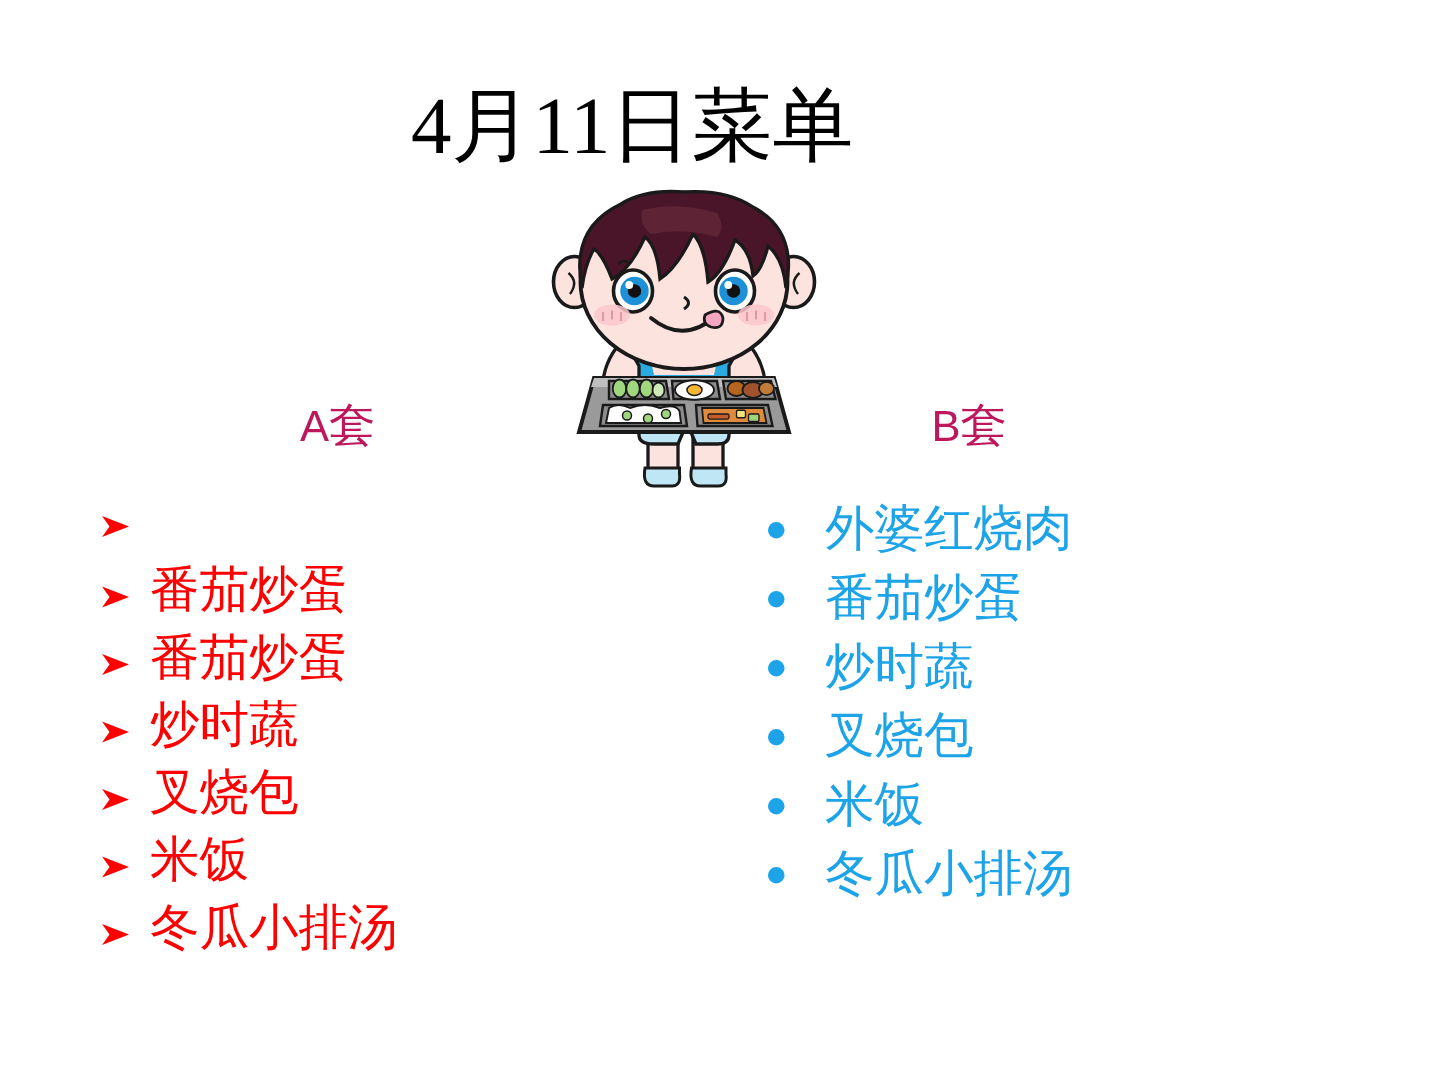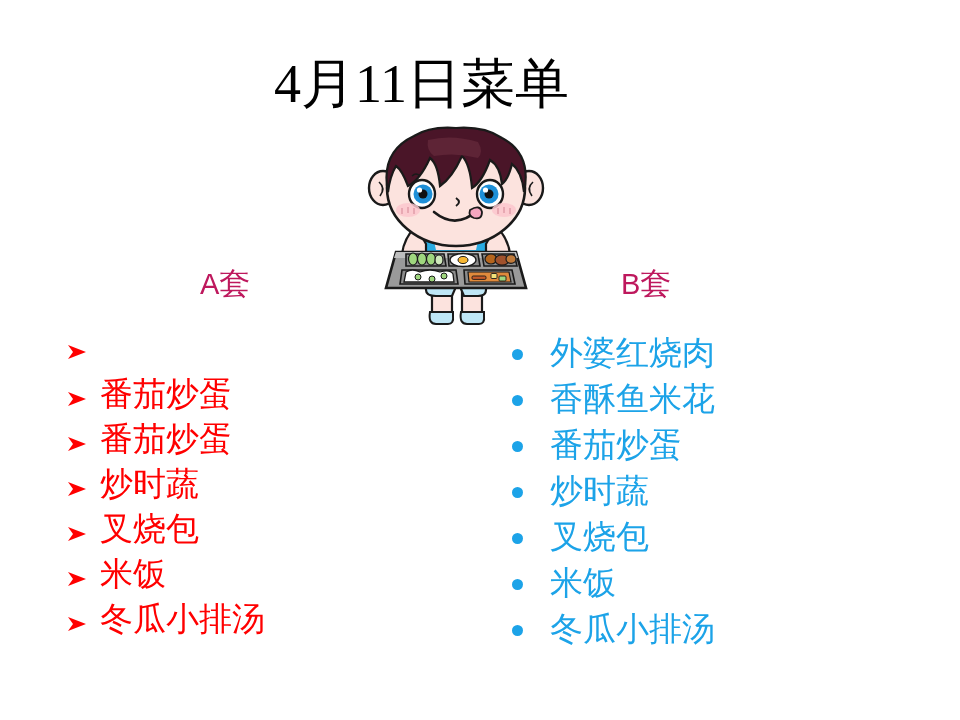--- a/index.html
+++ b/index.html
@@ -302,24 +302,20 @@
     <span class="latin">B</span><span class="cjk">套</span>
   </div>
 
   <ul id="list-b" class="menu-list">
     <li>
       <span class="bullet"><span class="dot"></span></span>
       <span class="text">外婆红烧肉</span>
     </li>
     <li>
       <span class="bullet"><span class="dot"></span></span>
-      <span class="text">香酥鱼米花</span>
-    </li>
-    <li>
-      <span class="bullet"><span class="dot"></span></span>
       <span class="text">番茄炒蛋</span>
     </li>
     <li>
       <span class="bullet"><span class="dot"></span></span>
       <span class="text">炒时蔬</span>
     </li>
     <li>
       <span class="bullet"><span class="dot"></span></span>
       <span class="text">叉烧包</span>
     </li>

